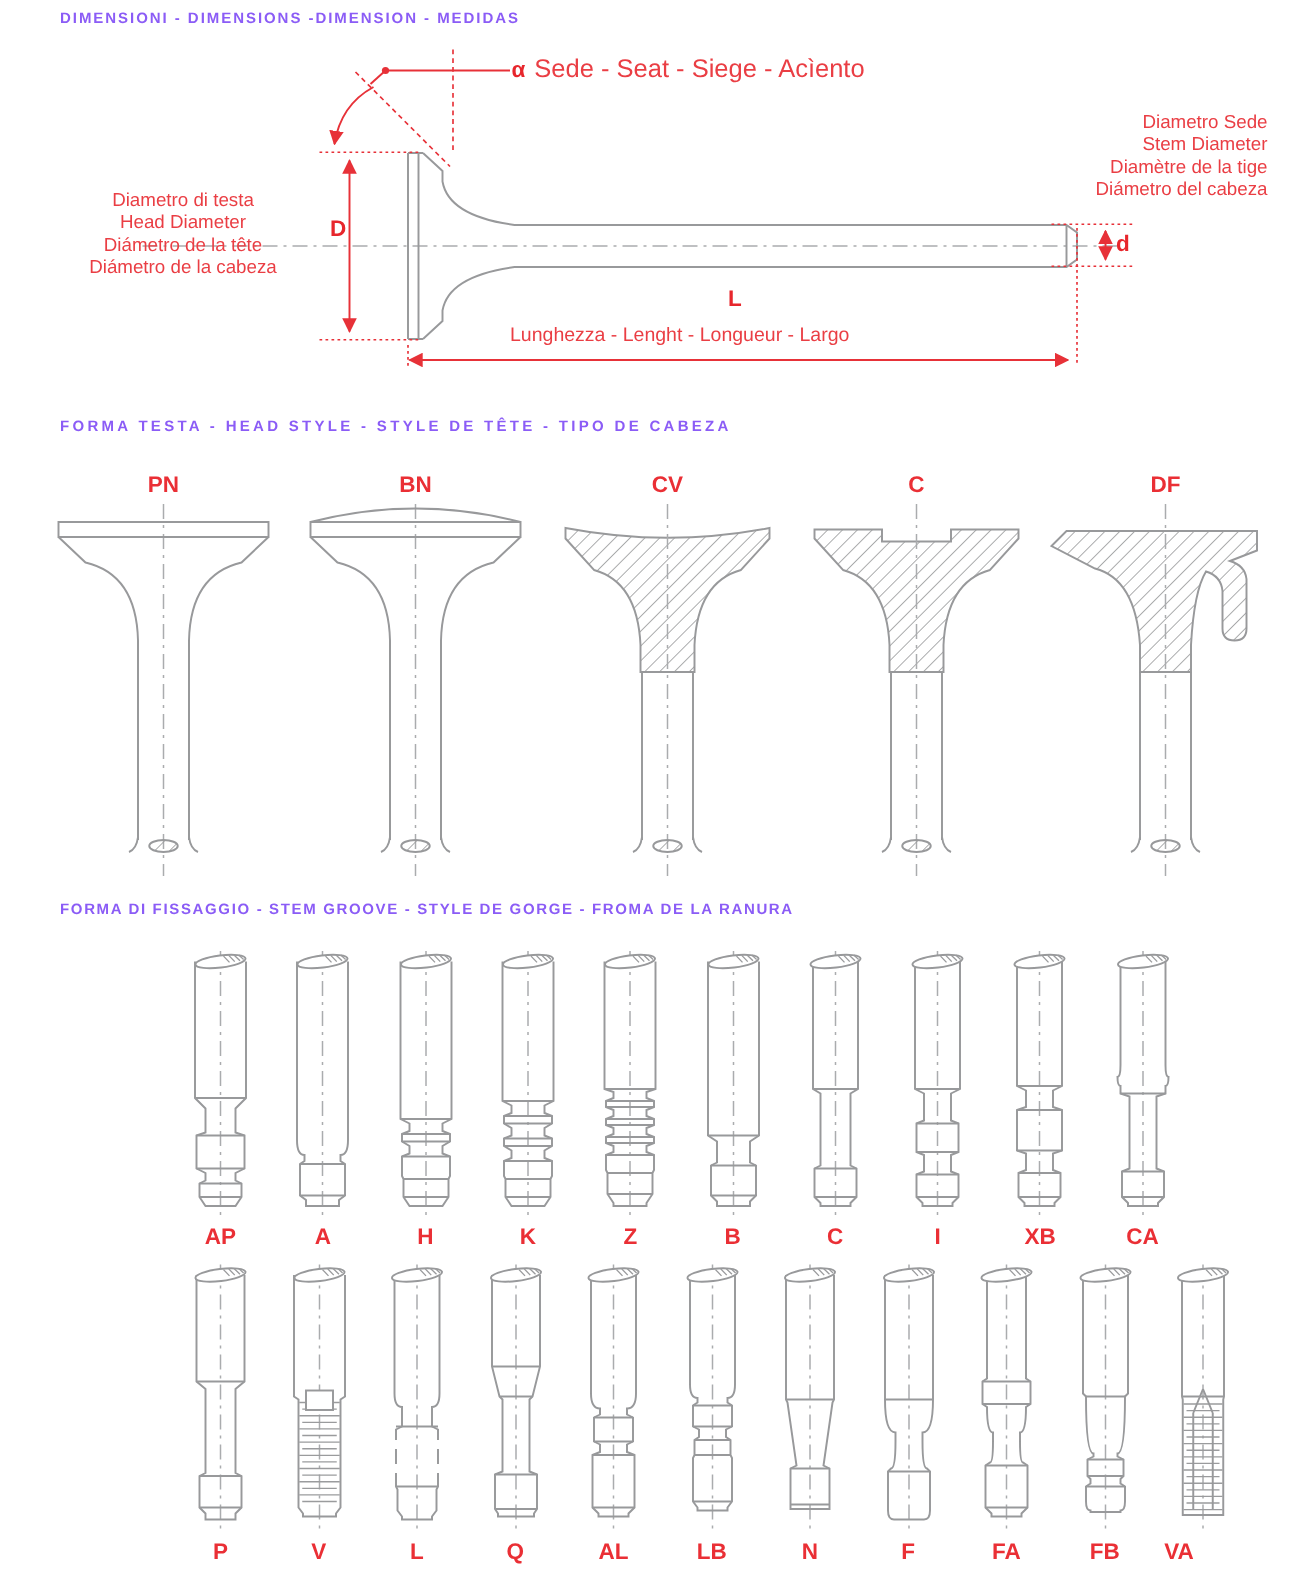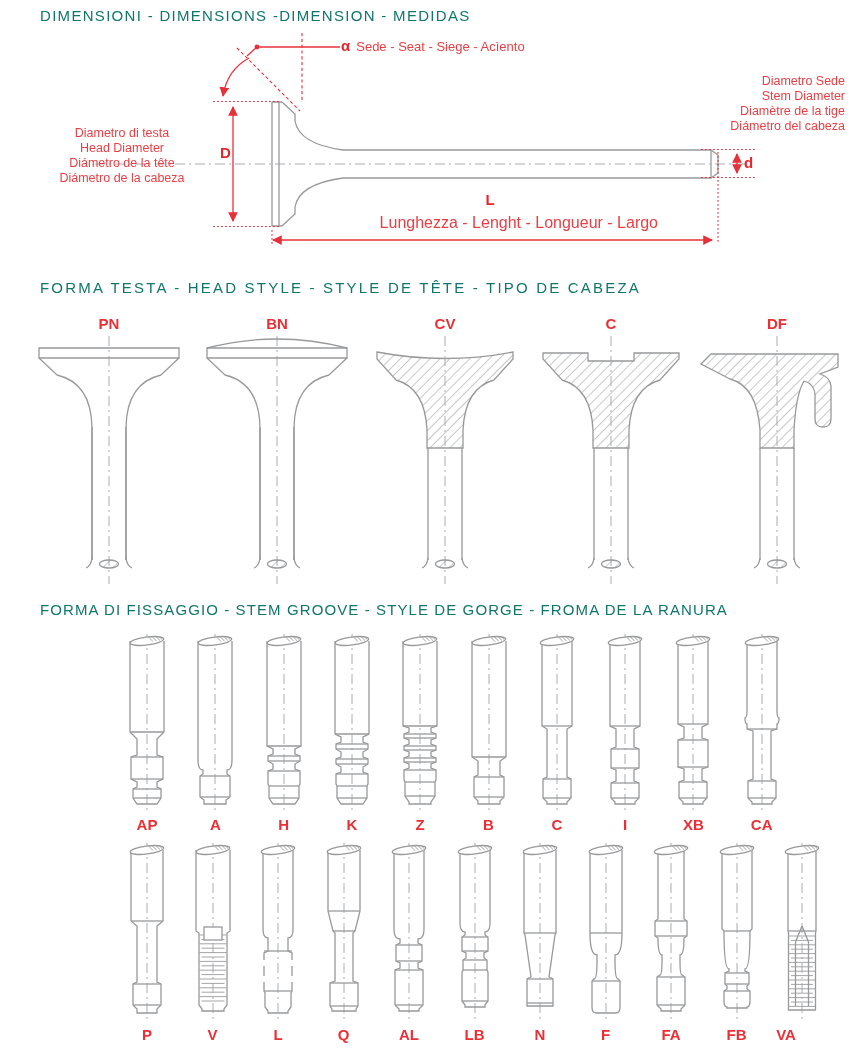--- a/index.html
+++ b/index.html
@@ -1,18 +1,18 @@
 <!DOCTYPE html>
 <html><head>
 <meta charset="utf-8">
 <style>
   html,body{margin:0;padding:0}
   body{width:860px;height:1051px;background:#fff;position:relative;overflow:hidden;
        font-family:"Liberation Sans",sans-serif}
-  .sec-title{position:absolute;font-weight:normal;font-size:15px;color:#0f766e;white-space:nowrap}
+  .sec-title{position:absolute;font-weight:bold;font-size:10px;color:#8b5cf6;white-space:nowrap}
   .lbl{position:absolute;font-size:12.5px;color:#ea3e44;line-height:15px;white-space:nowrap}
   .dim{position:absolute;font-weight:bold;font-size:15px;color:#e7262c}
   .glabel{position:absolute;font-weight:bold;font-size:15px;color:#ea2f35;text-align:center}
   svg{position:absolute;overflow:visible}
   .g{stroke:#98999b;fill:none;stroke-width:1.3px}
   .gt{stroke:#9a9b9d;fill:none;stroke-width:.9px}
   .cl{stroke:#aaacae;fill:none;stroke-width:1px;stroke-dasharray:10 4 2 4}
   .r{stroke:#e73138;fill:none;stroke-width:1.3px}
   .rdash{stroke:#e73138;fill:none;stroke-width:1.1px;stroke-dasharray:3.2 2.6}
   .rdot{stroke:#e73138;fill:none;stroke-width:1.1px;stroke-dasharray:1.8 2.2}
@@ -52,41 +52,41 @@
   <line class="rdot" x1="701" y1="149.5" x2="757" y2="149.5"></line>
   <line class="rdot" x1="701" y1="177.5" x2="757" y2="177.5"></line>
   <line class="r" x1="737" y1="154" x2="737" y2="173" marker-start="url(#ar)" marker-end="url(#ar)"></line>
 
   <line class="rdot" x1="718" y1="152" x2="718" y2="244"></line>
   <line class="rdot" x1="272" y1="230" x2="272" y2="246"></line>
   <line class="r" x1="273" y1="240" x2="712" y2="240" marker-start="url(#ar)" marker-end="url(#ar)"></line>
 </svg>
 
 <div class="lbl" style="left:341px;top:38px">
-  <b style="font-size:15px;color:#e7262c;margin-right:6px">α</b><span style="font-size:13px">Sede - Seat - Siege - Acìento</span>
+  <b style="font-size:15px;color:#e7262c;margin-right:6px">α</b><span style="font-size:17px">Sede - Seat - Siege - Acìento</span>
 </div>
 
 <div class="lbl" style="left:645px;top:74px;width:200px;text-align:right">
   <div>Diametro Sede</div>
   <div>Stem Diameter</div>
   <div>Diamètre de la tige</div>
   <div>Diámetro del cabeza</div>
 </div>
 <div class="dim" style="left:744px;top:154px">d</div>
 
 <div class="lbl" style="left:26px;top:126px;width:192px;text-align:center">
   <div>Diametro di testa</div>
   <div>Head Diameter</div>
   <div>Diámetro de la tête</div>
   <div>Diámetro de la cabeza</div>
 </div>
 <div class="dim" style="left:220px;top:144px">D</div>
 
 <div class="dim" style="left:460px;top:191px;width:60px;text-align:center">L</div>
-<div class="lbl" style="left:358px;top:215px;width:300px;text-align:right;font-size:16px">Lunghezza - Lenght - Longueur - Largo</div>
+<div class="lbl" style="left:340px;top:215px;width:300px;text-align:left;font-size:13px">Lunghezza - Lenght - Longueur - Largo</div>
 
 <div class="sec-title" style="left:40px;top:279px;letter-spacing:2.2px">FORMA TESTA - HEAD STYLE - STYLE DE TÊTE - TIPO DE CABEZA</div>
 <div id="heads">
     <div class="glabel" style="left:69px;top:315px;width:80px">PN</div>
     <svg style="left:29px;top:334px" width="160" height="262" viewBox="0 0 160 262">
       <line class="cl" x1="80" y1="2" x2="80" y2="250"></line>
   <path class="g" d="M10,14 H150 V24 H10 Z"></path>
   <path class="g" d="M10,24 L28,41 Q62,49 63,93 V226"></path>
   <path class="g" d="M150,24 L132,41 Q98,49 97,93 V226"></path>
       <path class="g" d="M63,93 V226 M97,93 V226"></path>

